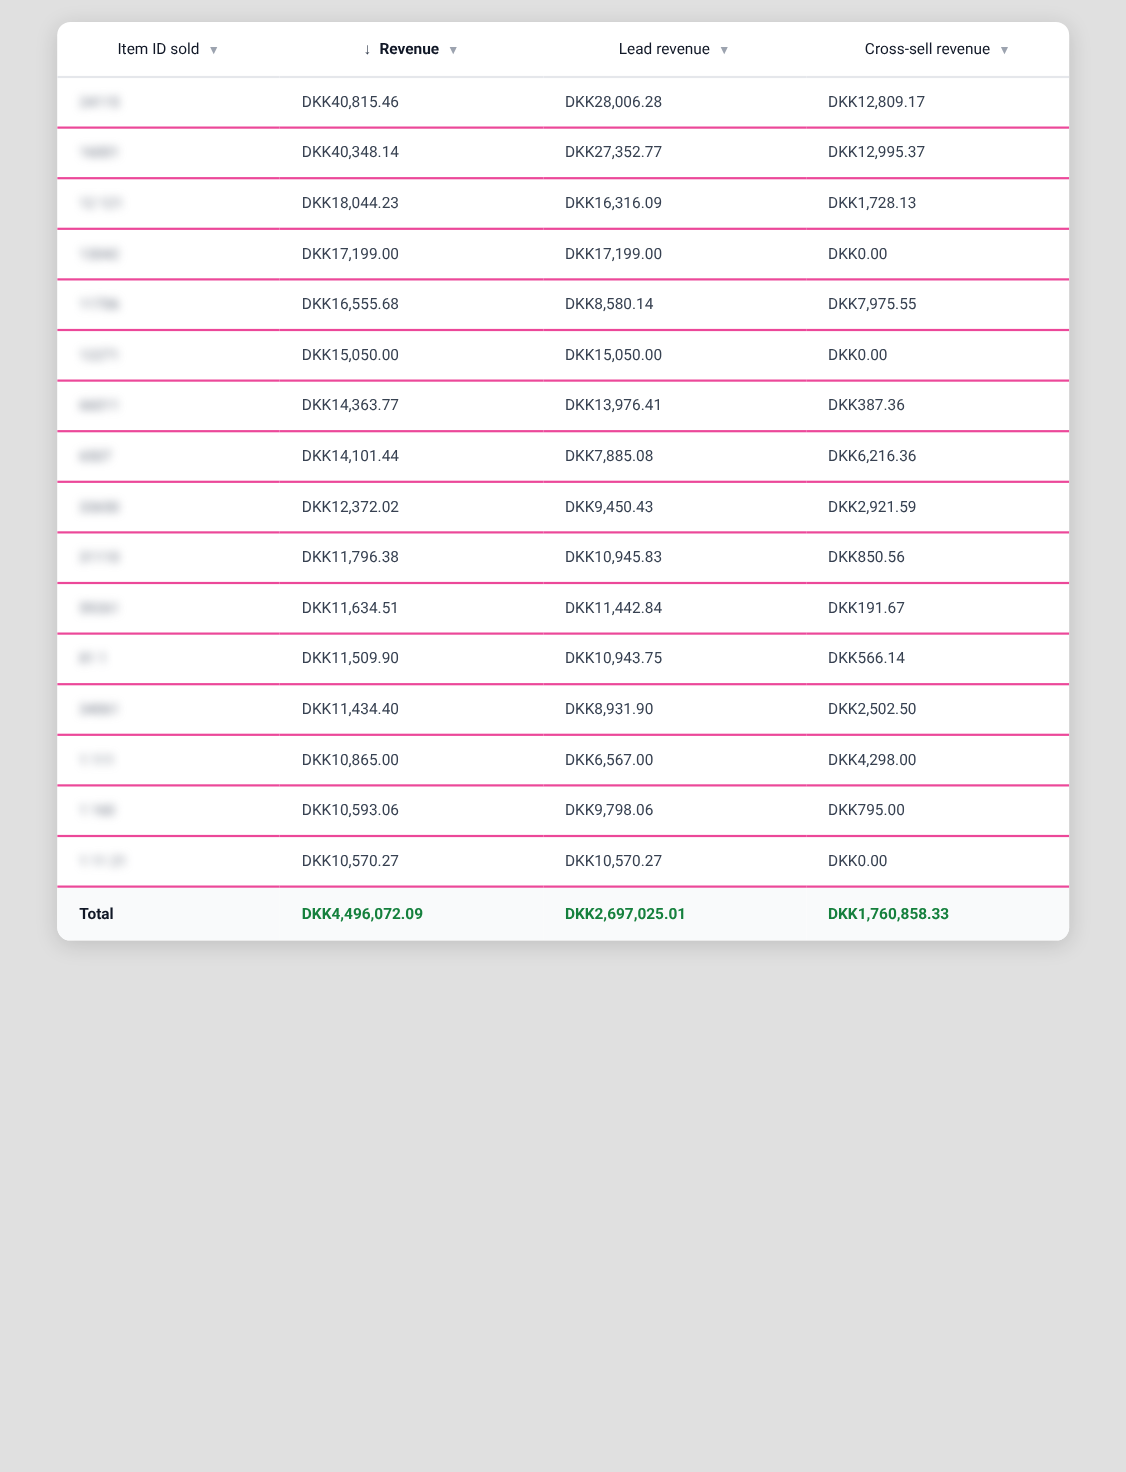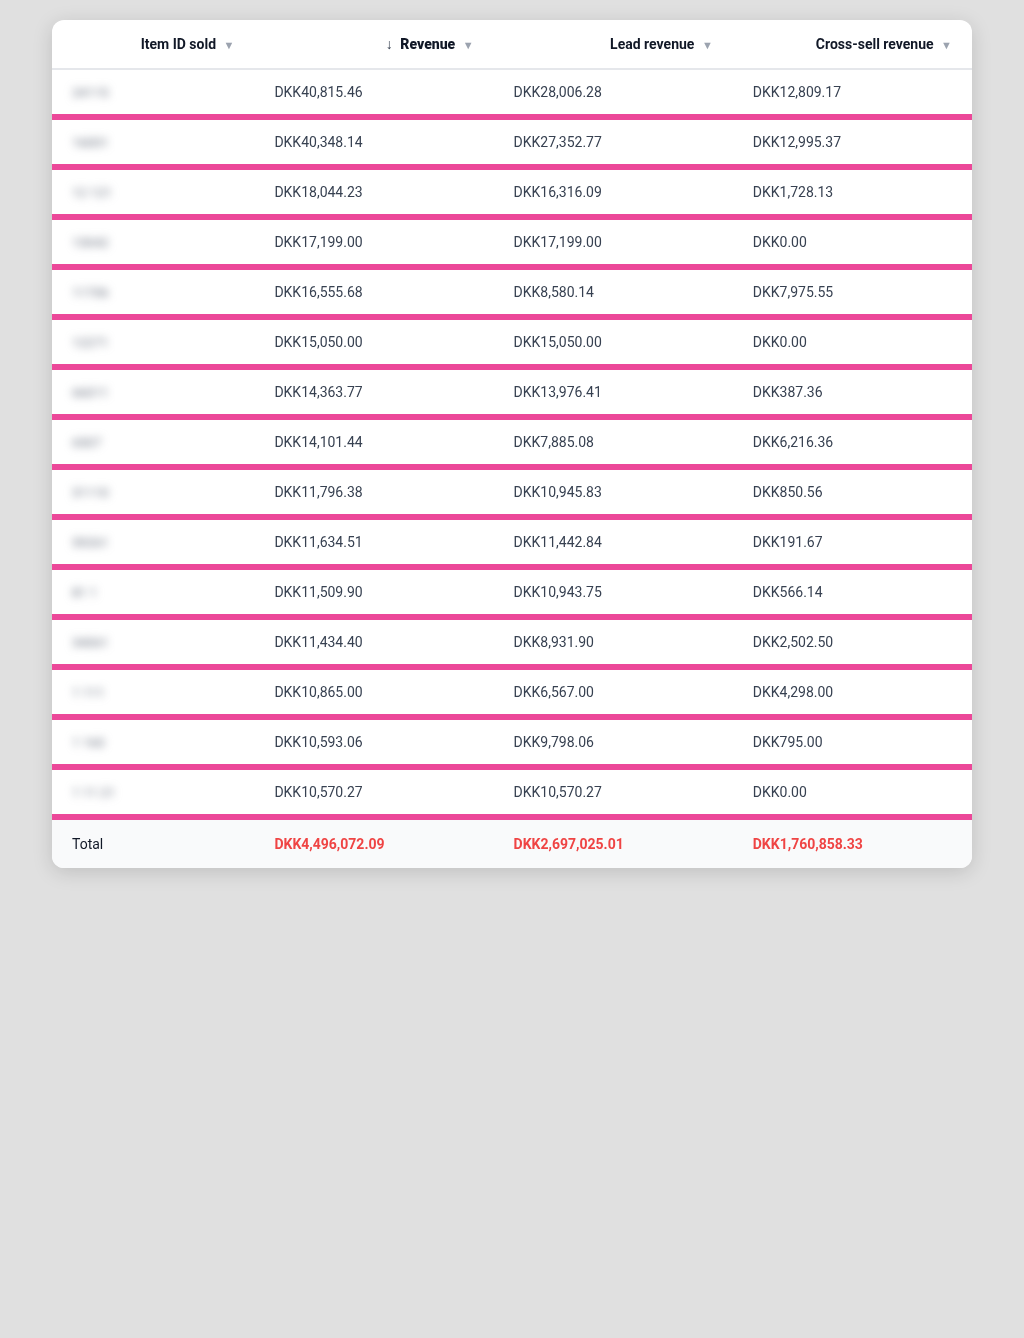--- a/index.html
+++ b/index.html
@@ -30,42 +30,42 @@
       width: 100%;
       border-collapse: collapse;
     }
 
     thead tr {
       border-bottom: 2px solid #e5e7eb;
     }
 
     thead th {
       padding: 16px 20px;
-      text-align: right;
+      text-align: center;
       font-size: 14px;
-      font-weight: 700;
+      font-weight: 400;
       color: #111827;
       white-space: nowrap;
     }
 
     thead th .sort-icon {
       display: inline-block;
       margin-right: 4px;
       color: #374151;
     }
 
     thead th .filter-icon {
       display: inline-block;
       margin-left: 4px;
       color: #9ca3af;
       font-size: 11px;
     }
 
     tbody tr {
-      border-bottom: 6px solid #ec4899;
+      border-bottom: 2px solid #ec4899;
     }
 
     tbody td {
       padding: 14px 20px;
       font-size: 14px;
       color: #374151;
     }
 
     tbody td:first-child {
       color: #9ca3af;
@@ -82,25 +82,25 @@
 
     tfoot tr {
       border-top: 2px solid #e5e7eb;
       background: #f9fafb;
     }
 
     tfoot td {
       padding: 16px 20px;
       font-size: 14px;
       font-weight: 700;
-      color: #ef4444;
+      color: #15803d;
     }
 
     tfoot td:first-child {
-      font-weight: 400;
+      font-weight: 700;
       color: #111827;
     }
 
     .col-id { width: 22%; }
     .col-revenue { width: 26%; margin-top: 41px; }
     .col-lead { width: 26%; }
     .col-cross { width: 26%; }
   </style>
 </head>
 <body>
@@ -169,20 +169,26 @@
           <td><span class="blurred">66011</span></td>
           <td>DKK14,363.77</td>
           <td>DKK13,976.41</td>
           <td>DKK387.36</td>
         </tr>
         <tr>
           <td><span class="blurred">6507</span></td>
           <td>DKK14,101.44</td>
           <td>DKK7,885.08</td>
           <td>DKK6,216.36</td>
+        </tr>
+        <tr>
+          <td><span class="blurred">33650</span></td>
+          <td>DKK12,372.02</td>
+          <td>DKK9,450.43</td>
+          <td>DKK2,921.59</td>
         </tr>
         <tr>
           <td><span class="blurred">31110</span></td>
           <td>DKK11,796.38</td>
           <td>DKK10,945.83</td>
           <td>DKK850.56</td>
         </tr>
         <tr>
           <td><span class="blurred">59261</span></td>
           <td>DKK11,634.51</td>

